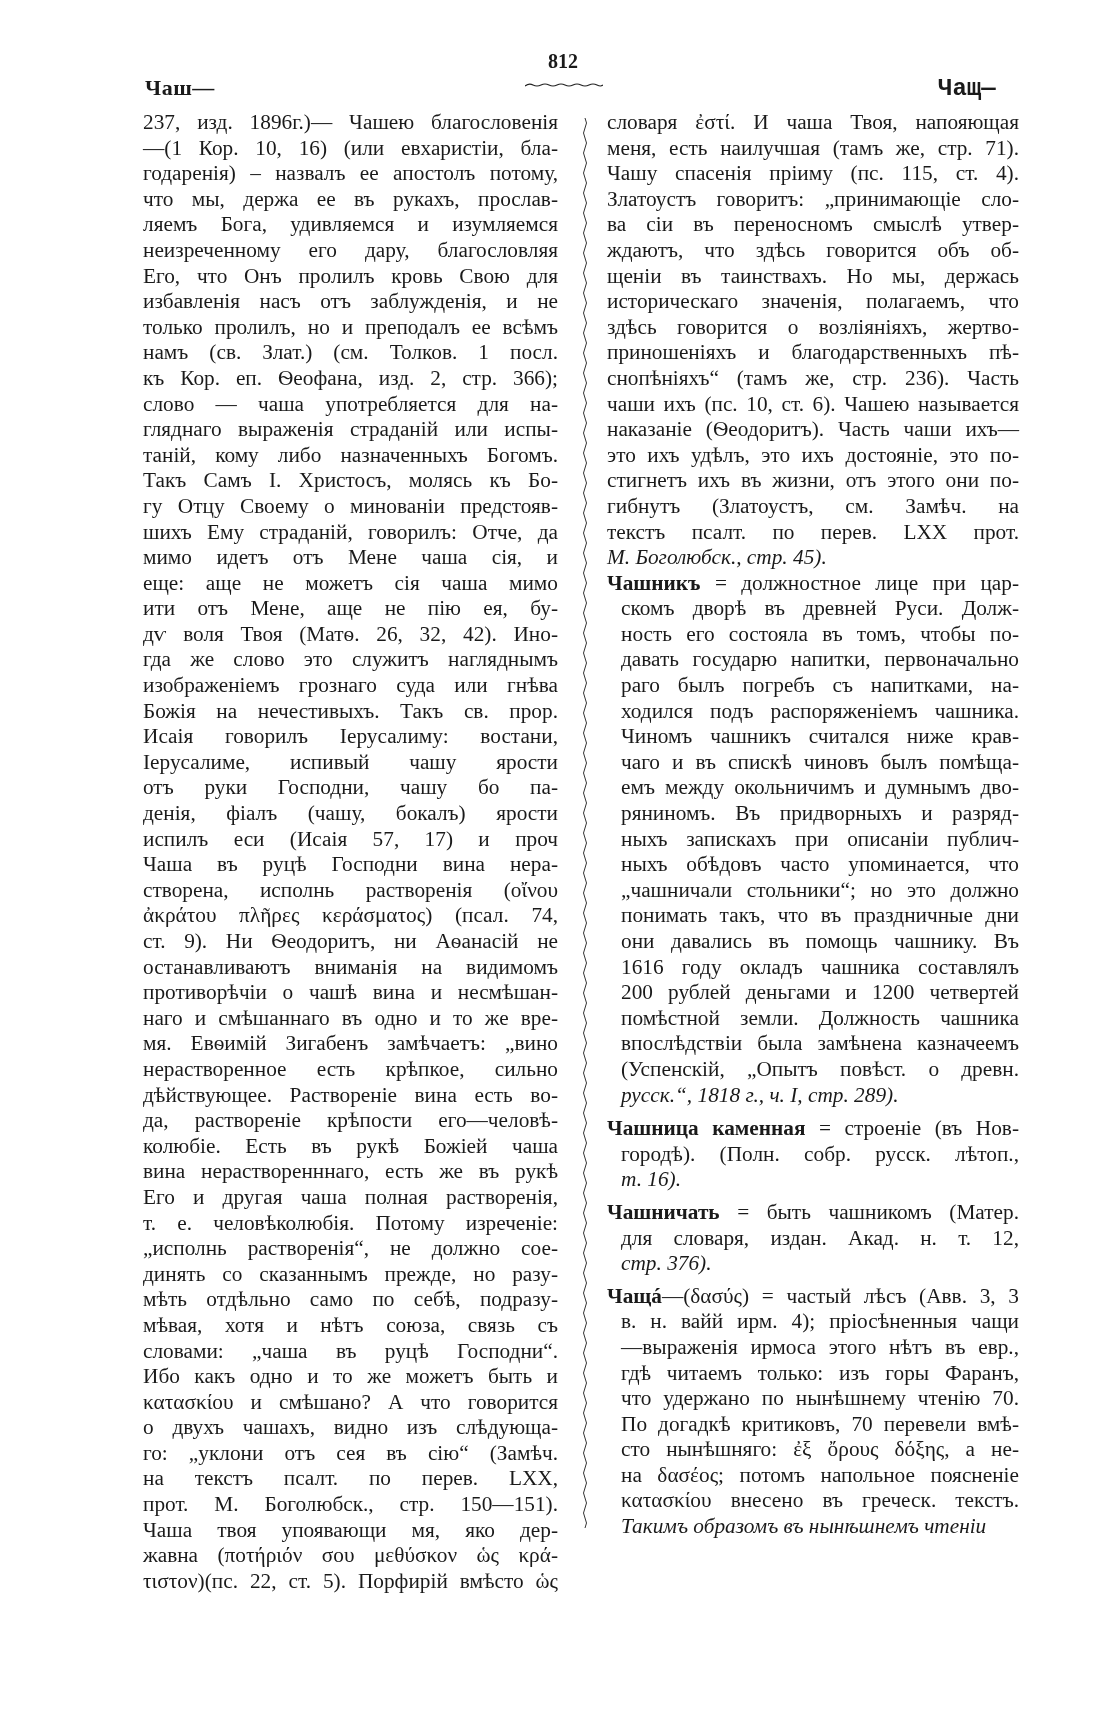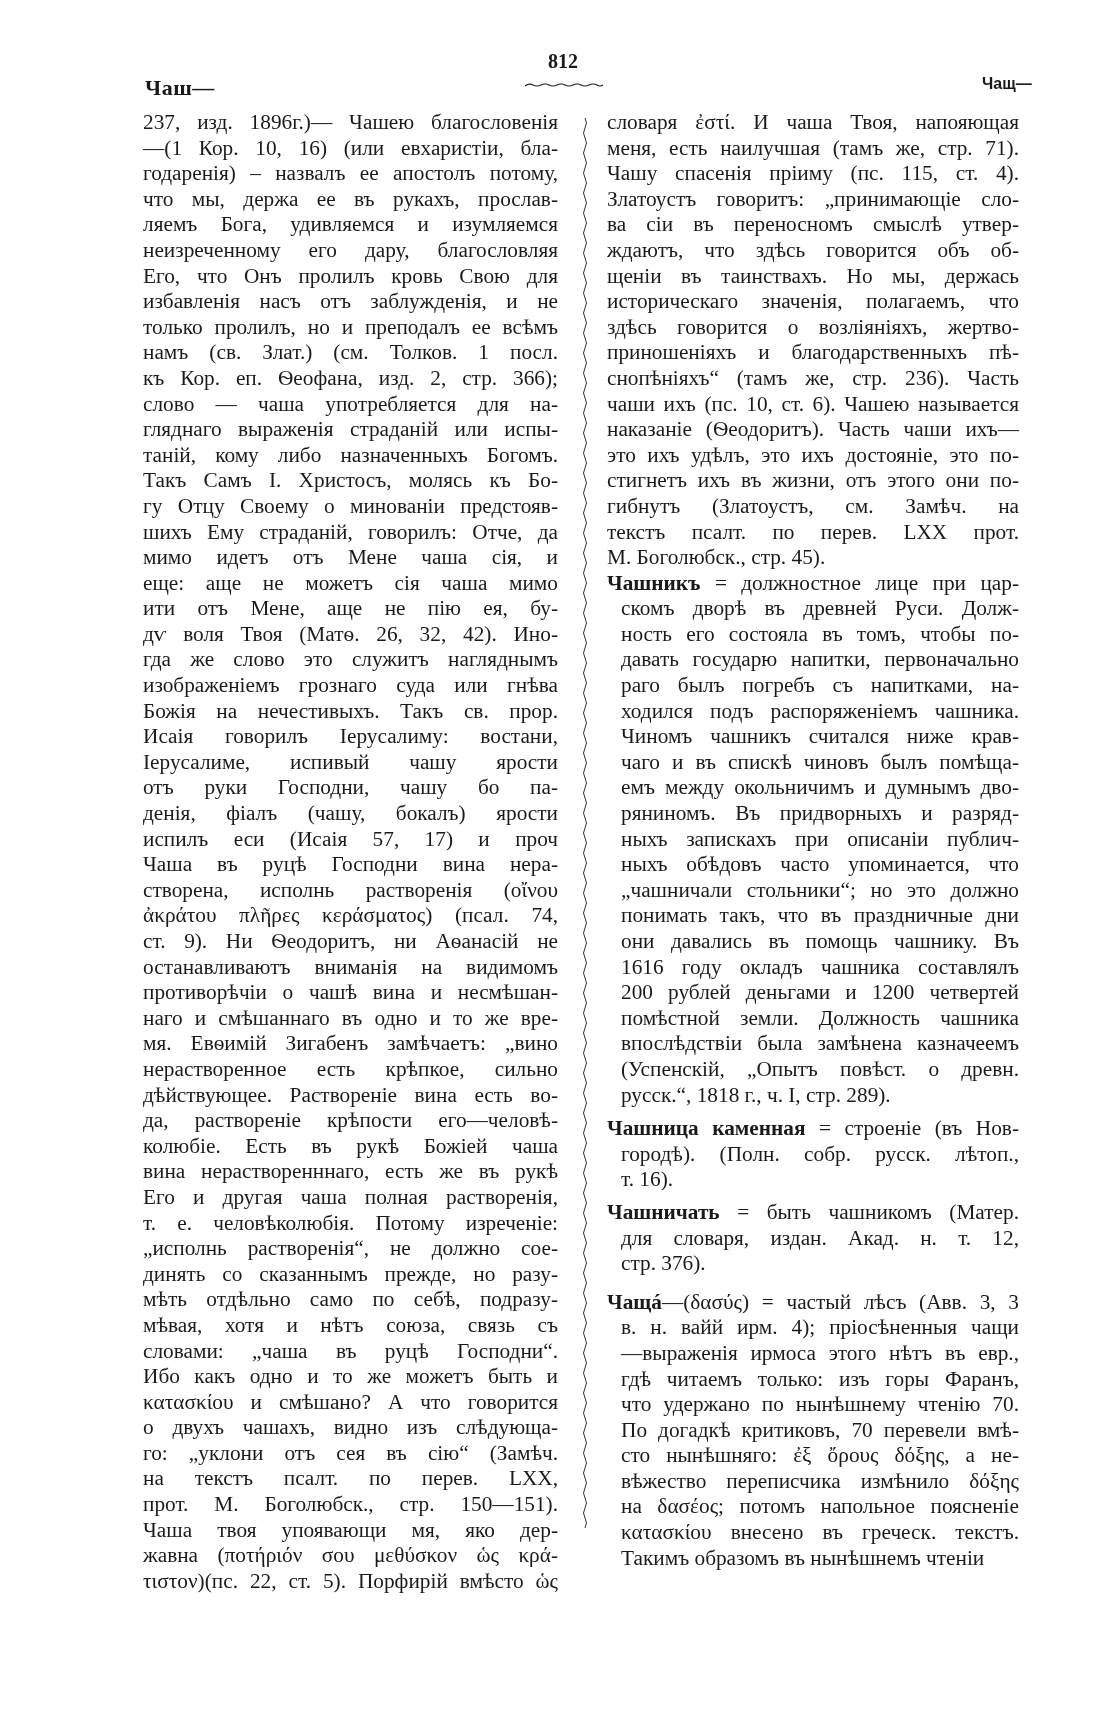--- a/index.html
+++ b/index.html
@@ -1,29 +1,29 @@
 <!DOCTYPE html>
 <html><head>
 <meta charset="utf-8">
 <style>
   html, body { margin: 0; padding: 0; background: #ffffff; }
   body { width: 1101px; height: 1714px; position: relative; overflow: hidden;
          font-family: "DejaVu Serif", "Liberation Serif", serif; color: #1a1a1a; }
   .page { position: absolute; left: 0; top: 0; width: 1101px; height: 1714px; }
   .runhead-left { position: absolute; left: 145px; top: 75px; font-size: 22px; font-weight: bold;
                   font-family: "Liberation Serif", serif; letter-spacing: 0.5px; }
-  .runhead-right { position: absolute; left: 982px; top: 75px; font-size: 16px; font-weight: bold;
-                   font-family: Liberation Sans, sans-serif; }
+  .runhead-right { position: absolute; left: 938px; top: 75px; font-size: 24px; font-weight: bold;
+                   font-family: Liberation Mono, monospace; }
   .pagenum { position: absolute; left: 548px; top: 50px; font-size: 20px; font-weight: bold;
              font-family: "Liberation Serif", serif; }
   .pagenum-rule { position: absolute; left: 525px; top: 82px; width: 78px; height: 6px; }
   .col { position: absolute; font-family: "Liberation Serif", serif; font-size: 21.3px;
          line-height: 25.6px; }
   .col .ln { display: block; white-space: nowrap; text-align: justify; text-align-last: justify; height: 25.6px; }
-  .col .ln.last { text-align-last: left; }
+  .col .ln.last { text-align-last: left; font-style: italic; }
   .col-left { left: 143px; top: 110px; width: 415px; }
   .col-right { left: 607px; top: 110px; width: 412px; }
   .col-right .ln.sub { padding-left: 14px; }
   b, .hw { font-weight: bold; }
   .divider { position: absolute; left: 581px; top: 118px; width: 8px; height: 1410px; }
 </style>
 </head>
 <body>
 
 <div class="page">
@@ -145,28 +145,27 @@
       <div style="margin-top: 8px;">
         <span class="ln "><b>Чашница каменная</b> = строеніе (въ Нов-</span>
         <span class="ln sub">городѣ). (Полн. собр. русск. лѣтоп.,</span>
         <span class="ln sub last">т. 16).</span>
       </div>
       <div style="margin-top: 7px;">
         <span class="ln "><b>Чашничать</b> = быть чашникомъ (Матер.</span>
         <span class="ln sub">для словаря, издан. Акад. н. т. 12,</span>
         <span class="ln sub last">стр. 376).</span>
       </div>
-      <div style="margin-top: 13px;">
+      <div style="margin-top: 7px;">
         <span class="ln "><b>Чащá</b>—(δασύς) = частый лѣсъ (Авв. 3, 3</span>
         <span class="ln sub">в. н. вайй ирм. 4); пріосѣненныя чащи</span>
         <span class="ln sub">—выраженія ирмоса этого нѣтъ въ евр.,</span>
         <span class="ln sub">гдѣ читаемъ только: изъ горы Фаранъ,</span>
         <span class="ln sub">что удержано по нынѣшнему чтенію 70.</span>
         <span class="ln sub">По догадкѣ критиковъ, 70 перевели вмѣ-</span>
         <span class="ln sub">сто нынѣшняго: ἐξ ὄρους δόξης, а не-</span>
-        <span class="ln sub">вѣжество переписчика измѣнило δόξης</span>
         <span class="ln sub">на δασέος; потомъ напольное поясненіе</span>
         <span class="ln sub">κατασκίου внесено въ греческ. текстъ.</span>
         <span class="ln sub last">Такимъ образомъ въ нынѣшнемъ чтеніи</span>
       </div>
     </div>
 
 </div>
 
 </body></html>

